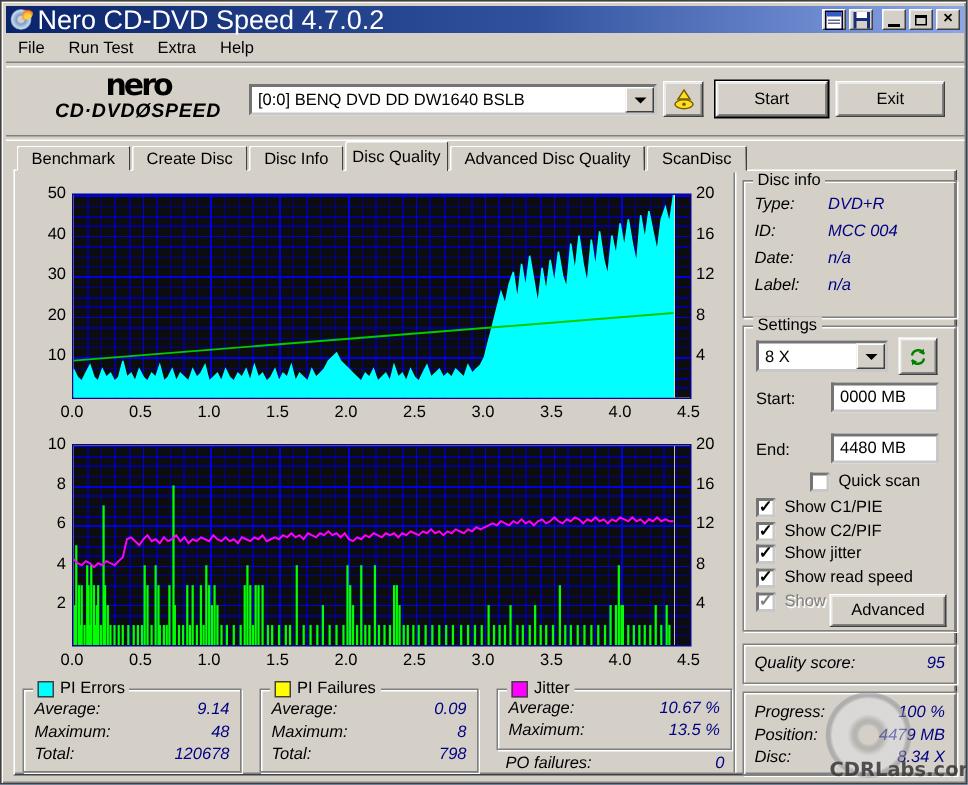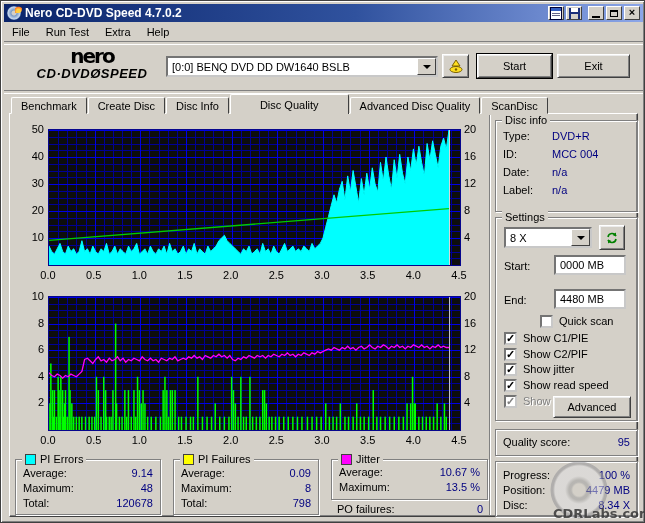--- a/index.html
+++ b/index.html
@@ -6,21 +6,21 @@
   #window{
     position:relative;width:645px;height:523px;background:#d4d0c8;
     font-family:"Liberation Sans",sans-serif;font-size:11px;color:#000;
     border:1px solid #404040;box-sizing:border-box;
     box-shadow:inset 1px 1px 0 #fff,inset -1px -1px 0 #808080,inset 2px 2px 0 #d4d0c8;
     overflow:hidden;
   }
   .titlebar{position:absolute;left:3px;top:3px;width:639px;height:18px;
     background:linear-gradient(90deg,#0a246a 0%,#30529e 55%,#8ca6e8 100%);
     display:flex;align-items:center;padding:0 3px;box-sizing:border-box;}
-  .titlebar .title{color:#fff;font-weight:bold;font-size:12px;margin-left:4px;flex:1;white-space:nowrap;}
+  .titlebar .title{color:#fff;font-weight:normal;font-size:18px;margin-left:4px;flex:1;white-space:nowrap;}
   .tb-btn{width:16px;height:14px;background:#d4d0c8;border:1px solid;border-color:#fff #404040 #404040 #fff;
     display:flex;align-items:center;justify-content:center;margin-left:2px;font-size:9px;line-height:1;box-sizing:border-box;}
   .tb-gap{width:4px;}
   .glyph-min{width:8px;height:2px;background:#000;margin-top:7px;}
   .glyph-max{width:8px;height:7px;border:1px solid #000;border-top:2px solid #000;box-sizing:border-box;}
   .glyph-close{font-weight:bold;font-size:11px;margin-top:-1px;}
   .icon-disc{width:14px;height:14px;border-radius:50%;
     background:radial-gradient(circle at 50% 50%, #d4d0c8 0 2px, #7a9cc8 3px, #c8d8ee 6px, #5577aa 7px);
     position:relative;flex:0 0 auto;}
   .icon-disc::after{content:"";position:absolute;right:-1px;top:-2px;width:7px;height:9px;
@@ -42,31 +42,31 @@
   .combo .drop{width:17px;align-self:stretch;background:#d4d0c8;border:1px solid;border-color:#fff #404040 #404040 #fff;
     display:flex;align-items:center;justify-content:center;}
   .arrow-down{width:0;height:0;border-left:4px solid transparent;border-right:4px solid transparent;border-top:4px solid #000;}
   .btn{position:absolute;background:#d4d0c8;border:1px solid;border-color:#fff #404040 #404040 #fff;
     box-shadow:inset 1px 1px 0 #ececec,inset -1px -1px 0 #808080;
     display:flex;align-items:center;justify-content:center;box-sizing:border-box;font-size:11px;}
   .btn.default{outline:1px solid #000;}
   .tabstrip{position:absolute;left:10px;top:93px;height:20px;display:flex;align-items:flex-end;z-index:5;}
   .tab{height:17px;padding:0 9px;display:flex;align-items:center;background:#d4d0c8;
     border:1px solid;border-color:#fff #404040 #d4d0c8 #fff;border-radius:2px 2px 0 0;margin-right:1px;box-sizing:border-box;}
-  .tab.active{height:20px;padding:0 29px;position:relative;z-index:6;border-bottom:none;}
+  .tab.active{height:20px;padding:0 4px;position:relative;z-index:6;border-bottom:none;}
   .tabpage{position:absolute;left:8px;top:112px;width:629px;height:404px;
     border:1px solid;border-color:#fff #404040 #404040 #fff;box-shadow:inset -1px -1px 0 #808080;box-sizing:border-box;}
   .chart-wrap{position:absolute;}
   .chart-wrap svg{position:absolute;border:1px solid #05058c;}
   .tick{position:absolute;font-size:11px;white-space:nowrap;}
   .tick.l{text-align:right;width:34px;}
   .groupbox{position:absolute;border:1px solid #808080;box-shadow:inset 1px 1px 0 #fff,1px 1px 0 #fff;box-sizing:border-box;}
   .groupbox .gb-title{position:absolute;top:-7px;left:6px;background:#d4d0c8;padding:0 3px;display:flex;align-items:center;gap:4px;white-space:nowrap;}
   .swatch{width:9px;height:9px;border:1px solid #404040;display:inline-block;}
-  .srow{position:absolute;left:7px;right:7px;display:flex;justify-content:space-between;}
+  .srow{position:absolute;left:7px;right:7px;display:flex;justify-content:space-between;font-style:italic;}
   .val{color:#000080;text-align:right;}
   .vsep{position:absolute;border-left:1px solid #808080;border-right:1px solid #fff;}
   .cb-row{position:absolute;left:8px;display:flex;align-items:center;gap:6px;height:14px;}
   .cb-box{width:13px;height:13px;background:#fff;border:2px inset #c8c8c8;box-sizing:border-box;
     display:flex;align-items:center;justify-content:center;font-size:11px;font-weight:bold;line-height:1;}
   .cb-row.disabled .cb-lbl{color:#808080;text-shadow:1px 1px 0 #fff;}
   .cb-row.disabled .cb-box{color:#808080;}
   .input{position:absolute;background:#fff;border:2px inset #c8c8c8;box-sizing:border-box;
     display:flex;align-items:center;padding-left:4px;}
   .disc-wm{position:absolute;left:549px;top:460px;width:58px;height:58px;border-radius:50%;

